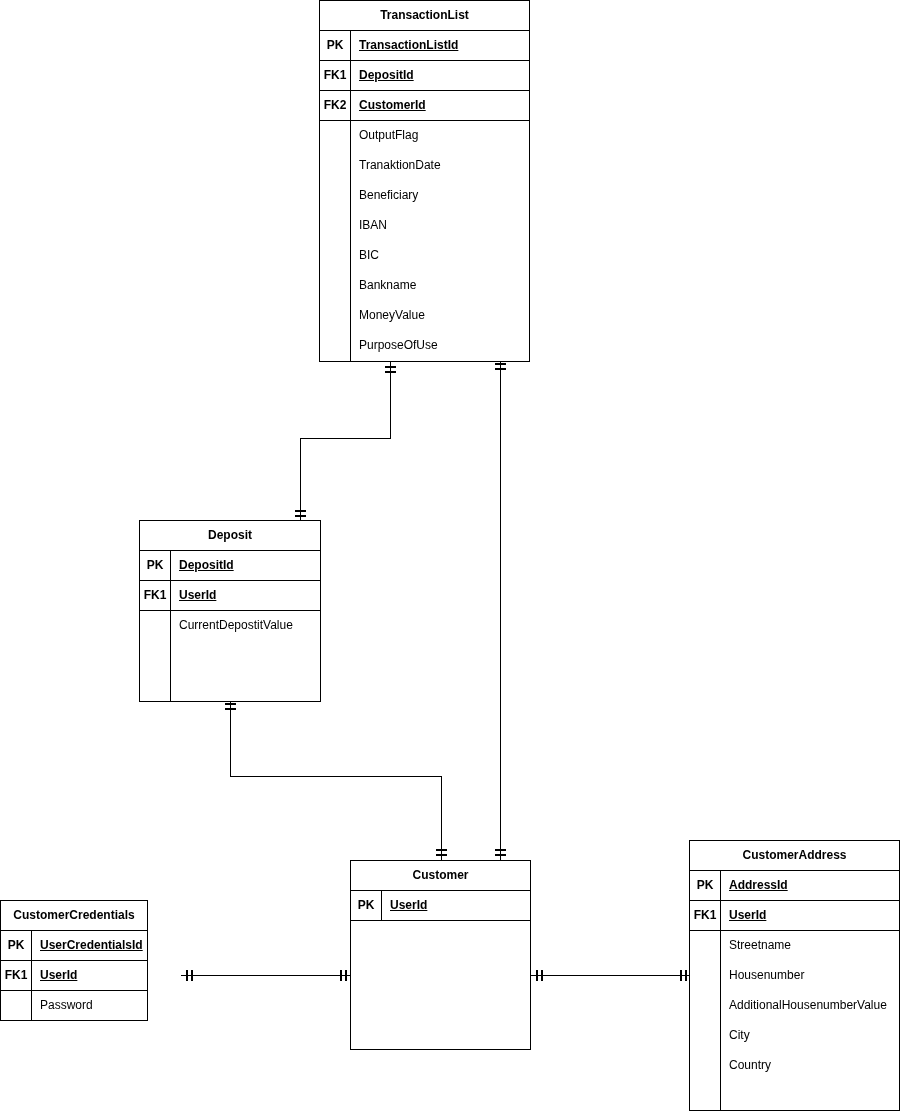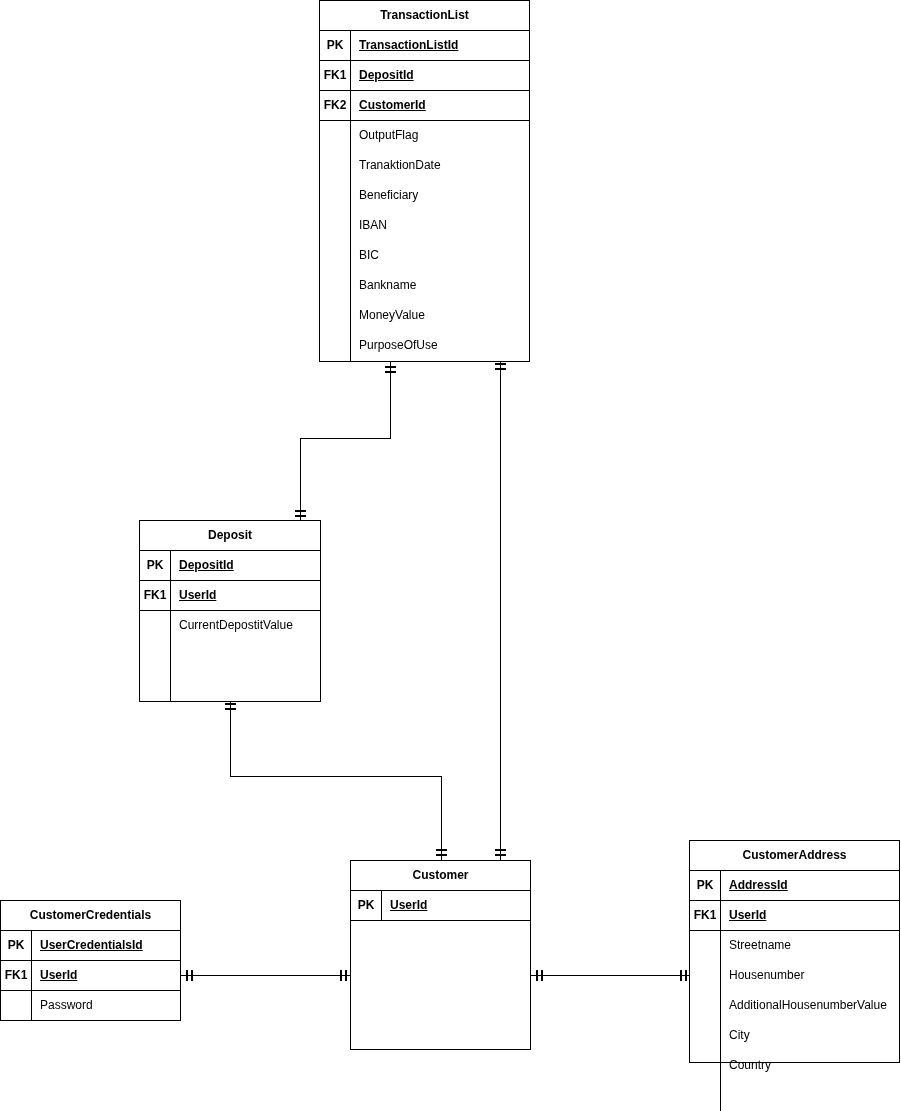--- a/index.html
+++ b/index.html
@@ -180,21 +180,21 @@
   <div class="entity" style="left:350px; top:860px; width:181px; height:190px;">
     <div class="entity-title">Customer</div>
 
     <div class="row">
       <div class="keycol" style="width:31px;">PK</div>
       <div class="attrcol key">UserId</div>
     </div>
 
   </div>
 
-  <div class="entity" style="left:0px; top:900px; width:181px; height:121px;">
+  <div class="entity" style="left:0px; top:900px; width:148px; height:121px;">
     <div class="entity-title">CustomerCredentials</div>
 
     <div class="row">
       <div class="keycol" style="width:31px;">PK</div>
       <div class="attrcol key">UserCredentialsId</div>
     </div>
     <div class="row">
       <div class="keycol" style="width:31px;">FK1</div>
       <div class="attrcol key">UserId</div>
     </div>
@@ -202,21 +202,21 @@
     <div class="attrblock">
       <div class="keycol" style="width:31px; height:29px;"></div>
       <div class="attrlist">
         <div class="row">
           <div class="attrcol">Password</div>
         </div>
       </div>
     </div>
   </div>
 
-  <div class="entity" style="left:689px; top:840px; width:211px; height:223px;">
+  <div class="entity" style="left:689px; top:840px; width:211px; height:271px;">
     <div class="entity-title">CustomerAddress</div>
 
     <div class="row">
       <div class="keycol" style="width:31px;">PK</div>
       <div class="attrcol key">AddressId</div>
     </div>
     <div class="row">
       <div class="keycol" style="width:31px;">FK1</div>
       <div class="attrcol key">UserId</div>
     </div>

